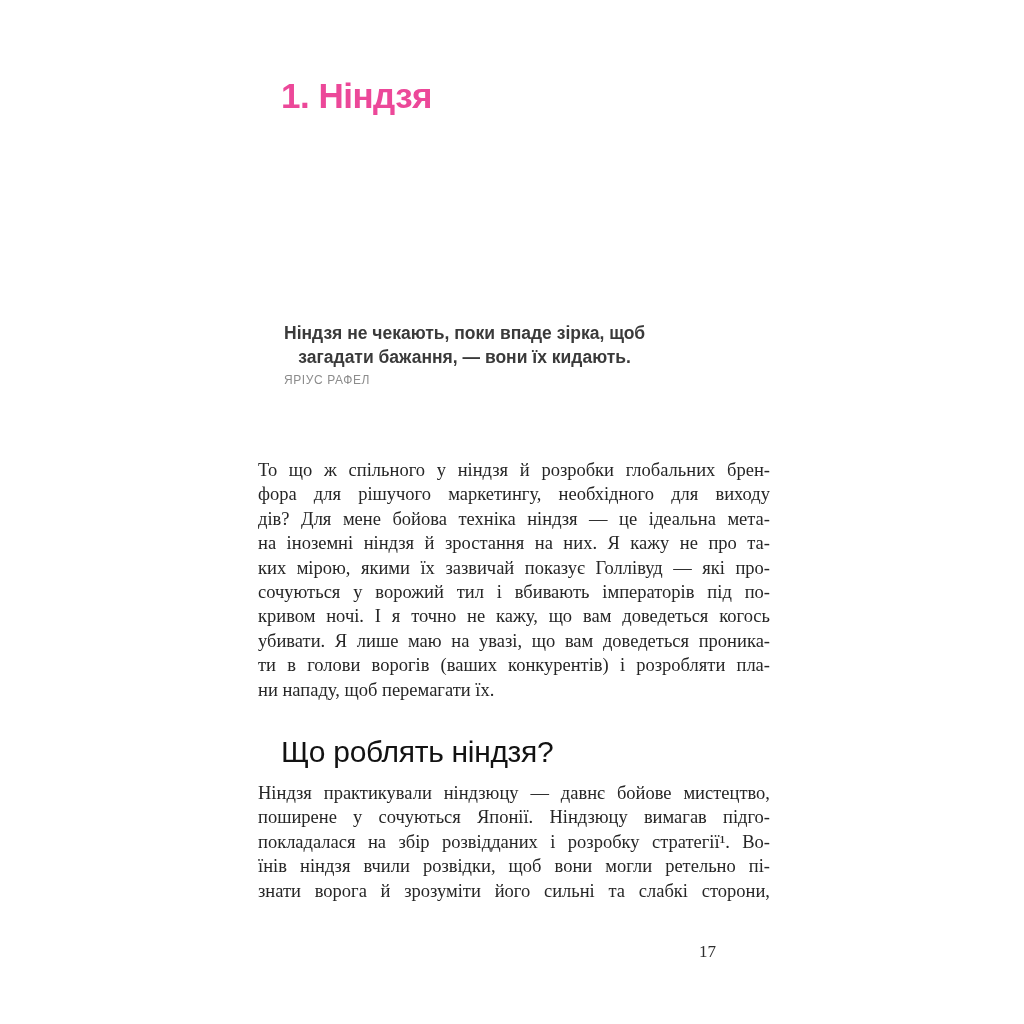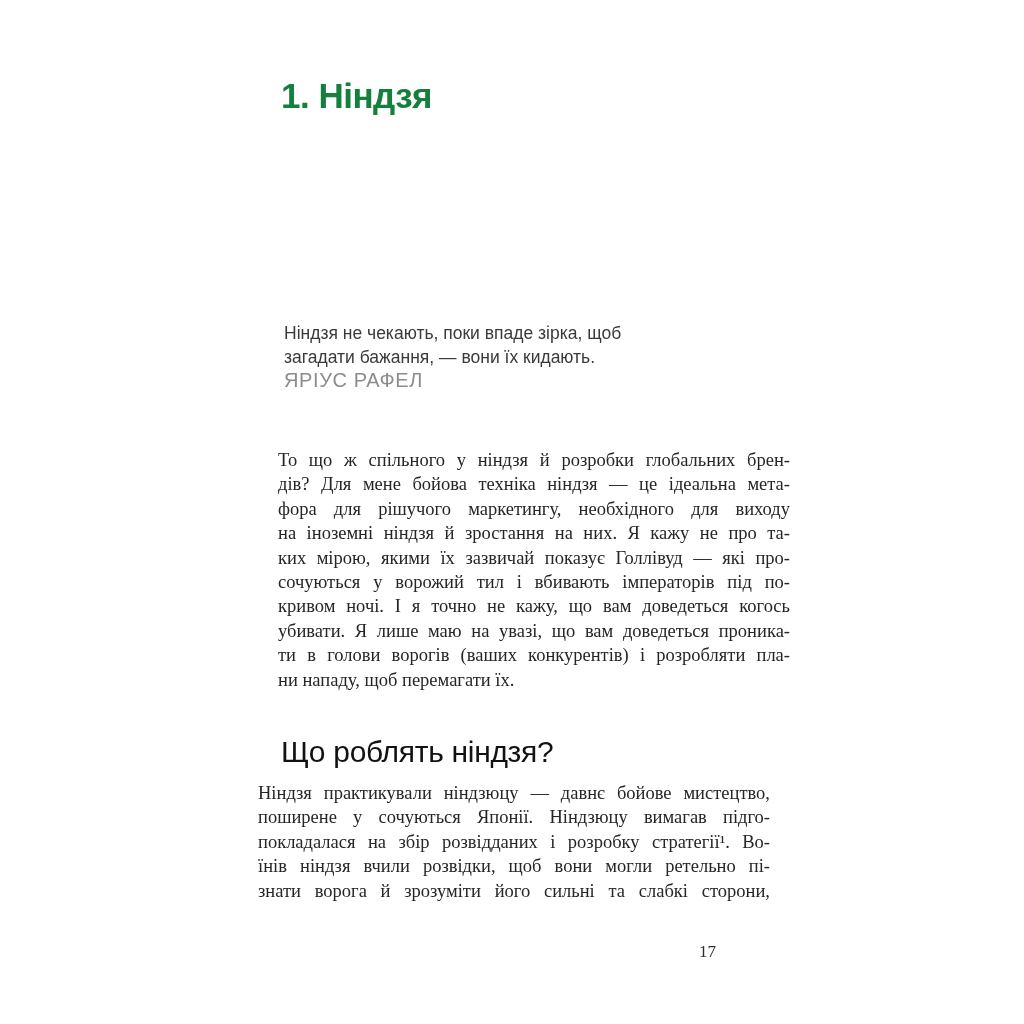--- a/index.html
+++ b/index.html
@@ -18,55 +18,55 @@
   .chapter-title {
     position: absolute;
     left: 281px;
     top: 76px;
     margin: 0;
     font-family: "Liberation Sans", sans-serif;
     font-weight: bold;
     font-size: 35px;
     line-height: 40px;
     letter-spacing: -0.5px;
-    color: #15803d;
+    color: #ec4899;
     white-space: nowrap;
   }
   .epigraph {
     position: absolute;
     left: 284px;
     top: 322px;
     font-family: "Liberation Sans", sans-serif;
     font-size: 17.5px;
     line-height: 23.5px;
     color: #3a3a3a;
     white-space: nowrap;
   }
-  .epigraph .line { text-align: left; }
+  .epigraph .line { text-align: center; font-weight: bold; }
   .epigraph-attribution {
     position: absolute;
     left: 284px;
     top: 371px;
     font-family: "Liberation Sans", sans-serif;
-    font-size: 20px;
+    font-size: 12px;
     line-height: 18px;
     letter-spacing: 0.6px;
     color: #8c8c8c;
     white-space: nowrap;
   }
   .body-paragraph {
     position: absolute;
     left: 258px;
     width: 512px;
     font-family: "Liberation Serif", serif;
     font-size: 18.5px;
     line-height: 24.4px;
     color: #262626;
   }
-  .para-1 { top: 448px; margin-left: 20px; }
+  .para-1 { top: 458px; }
   .para-2 { top: 781px; }
   .body-paragraph .line {
     height: 24.4px;
     overflow: hidden;
     white-space: nowrap;
   }
   .body-paragraph .line.j {
     white-space: normal;
     text-align: justify;
     text-align-last: justify;
@@ -104,22 +104,22 @@
 
   <div class="epigraph">
       <div class="line">Ніндзя не чекають, поки впаде зірка, щоб</div>
       <div class="line">загадати бажання, — вони їх кидають.</div>
     </div>
 
   <div class="epigraph-attribution">ЯРІУС РАФЕЛ</div>
 
   <div class="body-paragraph para-1">
       <div class="line j">То що ж спільного у ніндзя й розробки глобальних брен-</div>
+      <div class="line j">фора для рішучого маркетингу, необхідного для виходу</div>
       <div class="line j">дів? Для мене бойова техніка ніндзя — це ідеальна мета-</div>
-      <div class="line j">фора для рішучого маркетингу, необхідного для виходу</div>
       <div class="line j">на іноземні ніндзя й зростання на них. Я кажу не про та-</div>
       <div class="line j">ких мірою, якими їх зазвичай показує Голлівуд — які про-</div>
       <div class="line j">сочуються у ворожий тил і вбивають імператорів під по-</div>
       <div class="line j">кривом ночі. І я точно не кажу, що вам доведеться когось</div>
       <div class="line j">убивати. Я лише маю на увазі, що вам доведеться проника-</div>
       <div class="line j">ти в голови ворогів (ваших конкурентів) і розробляти пла-</div>
       <div class="line">ни нападу, щоб перемагати їх.</div>
     </div>
 
   <h2 class="section-heading">Що роблять ніндзя?</h2>

